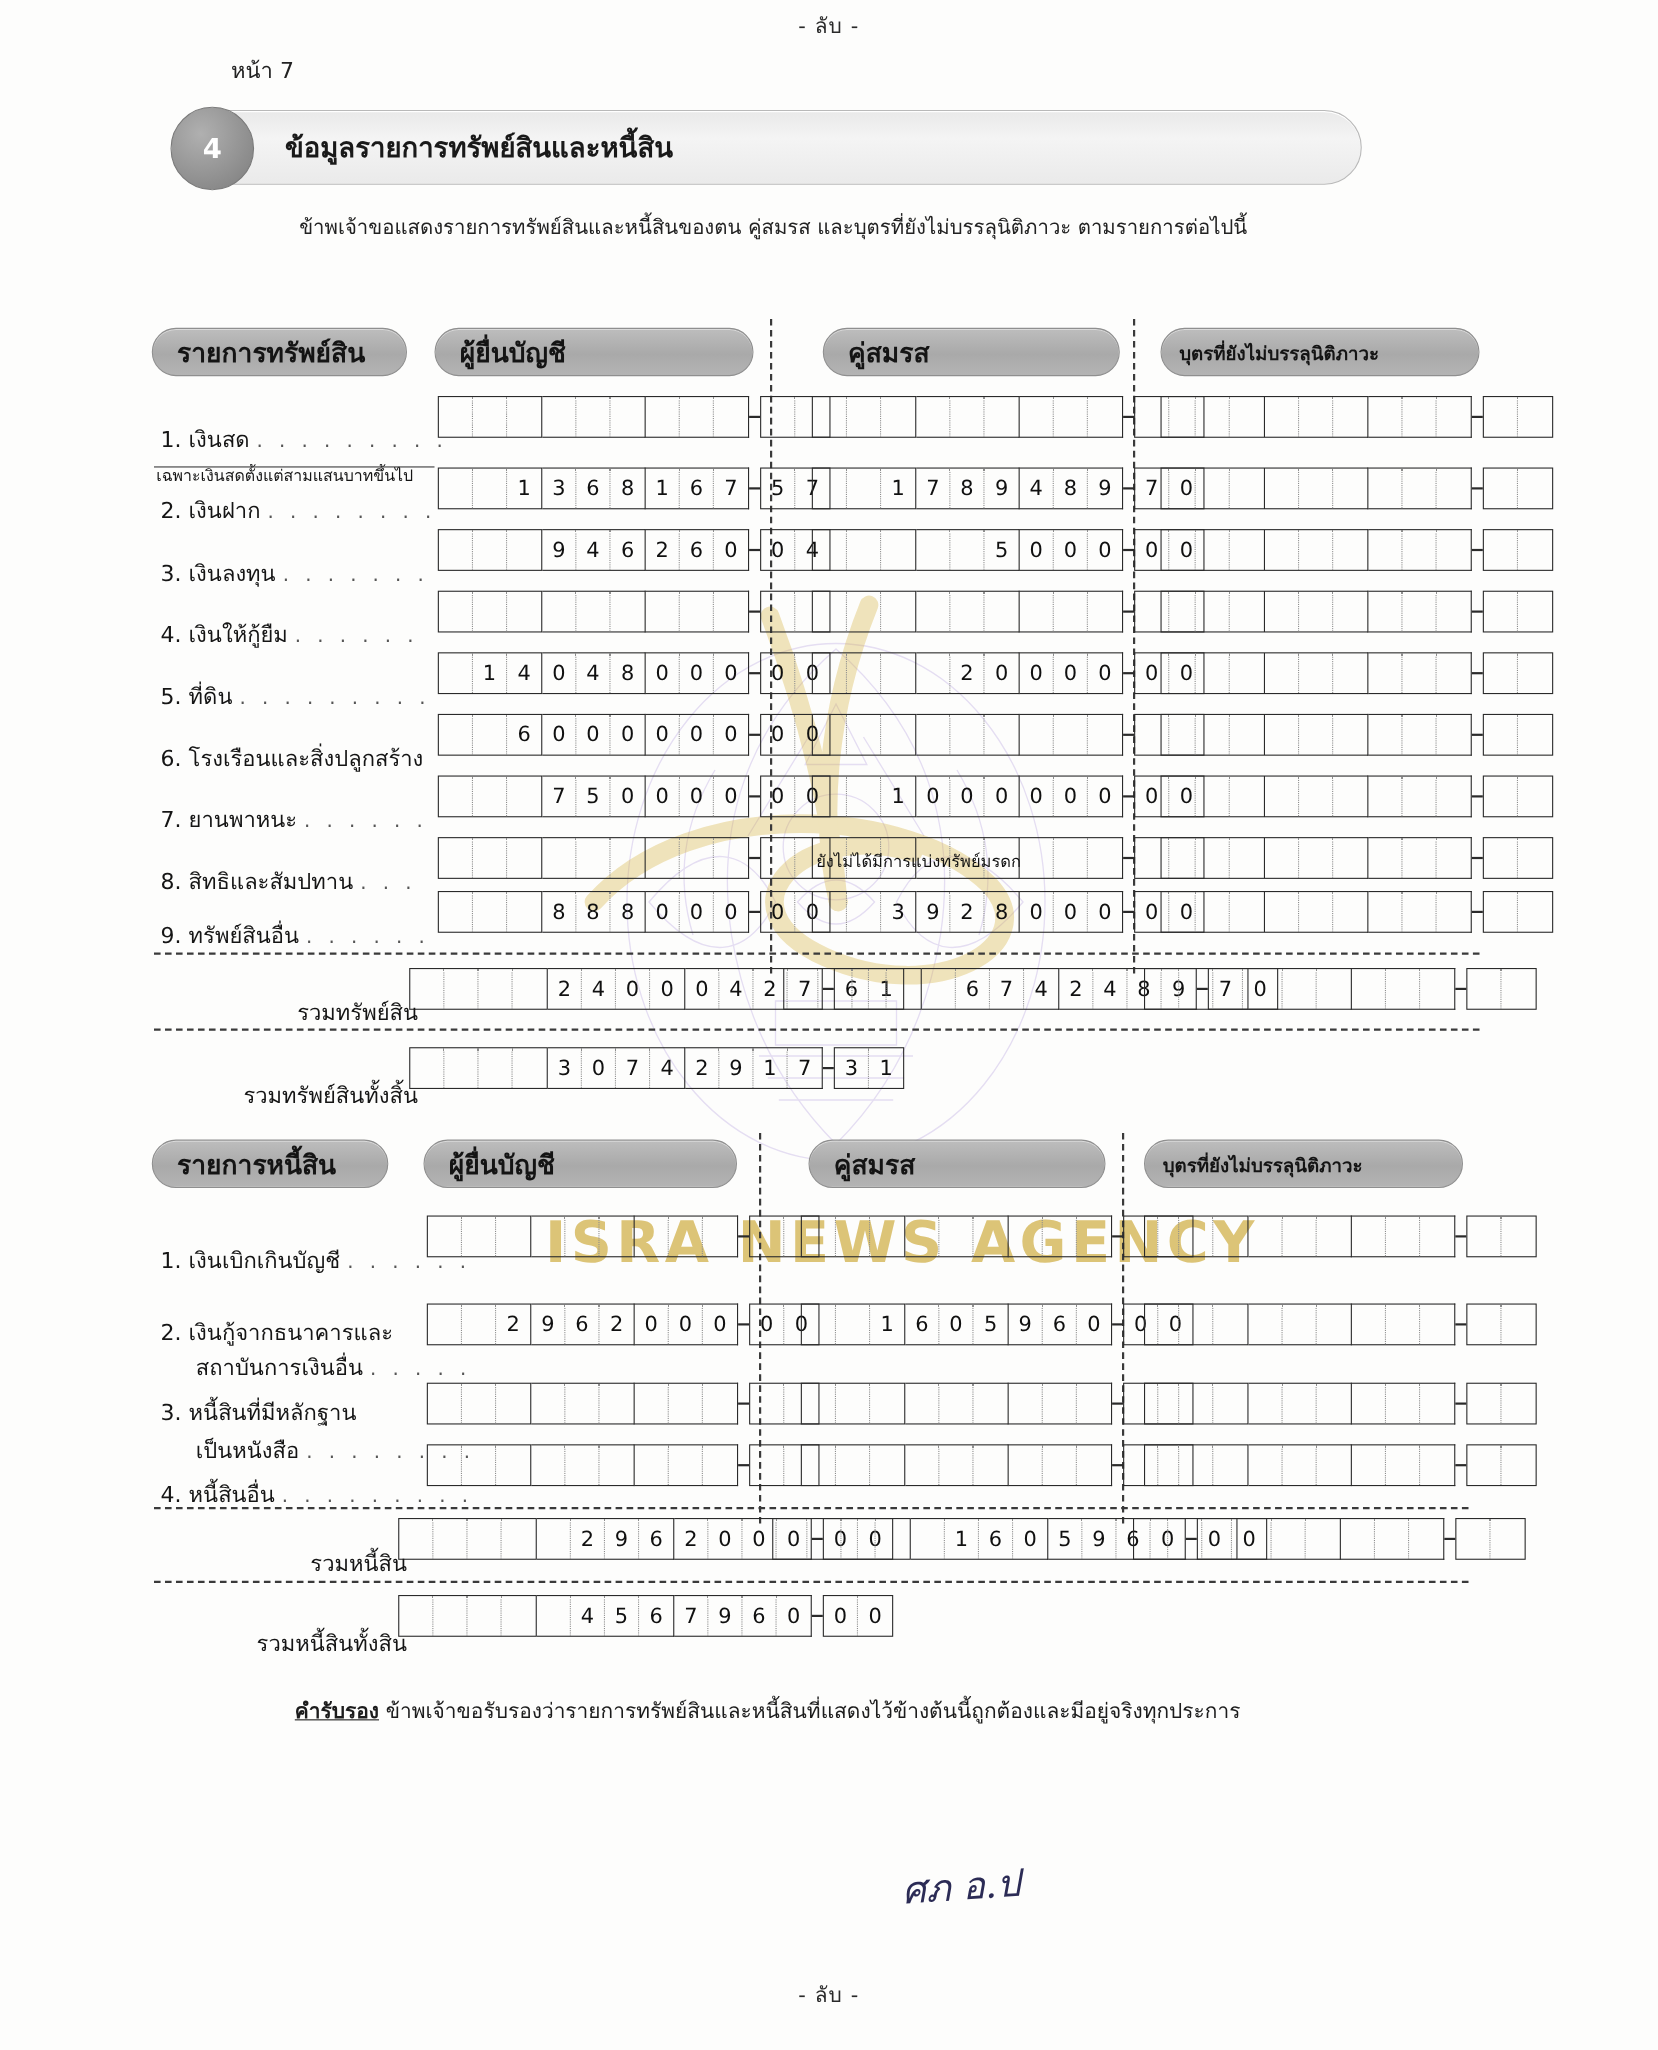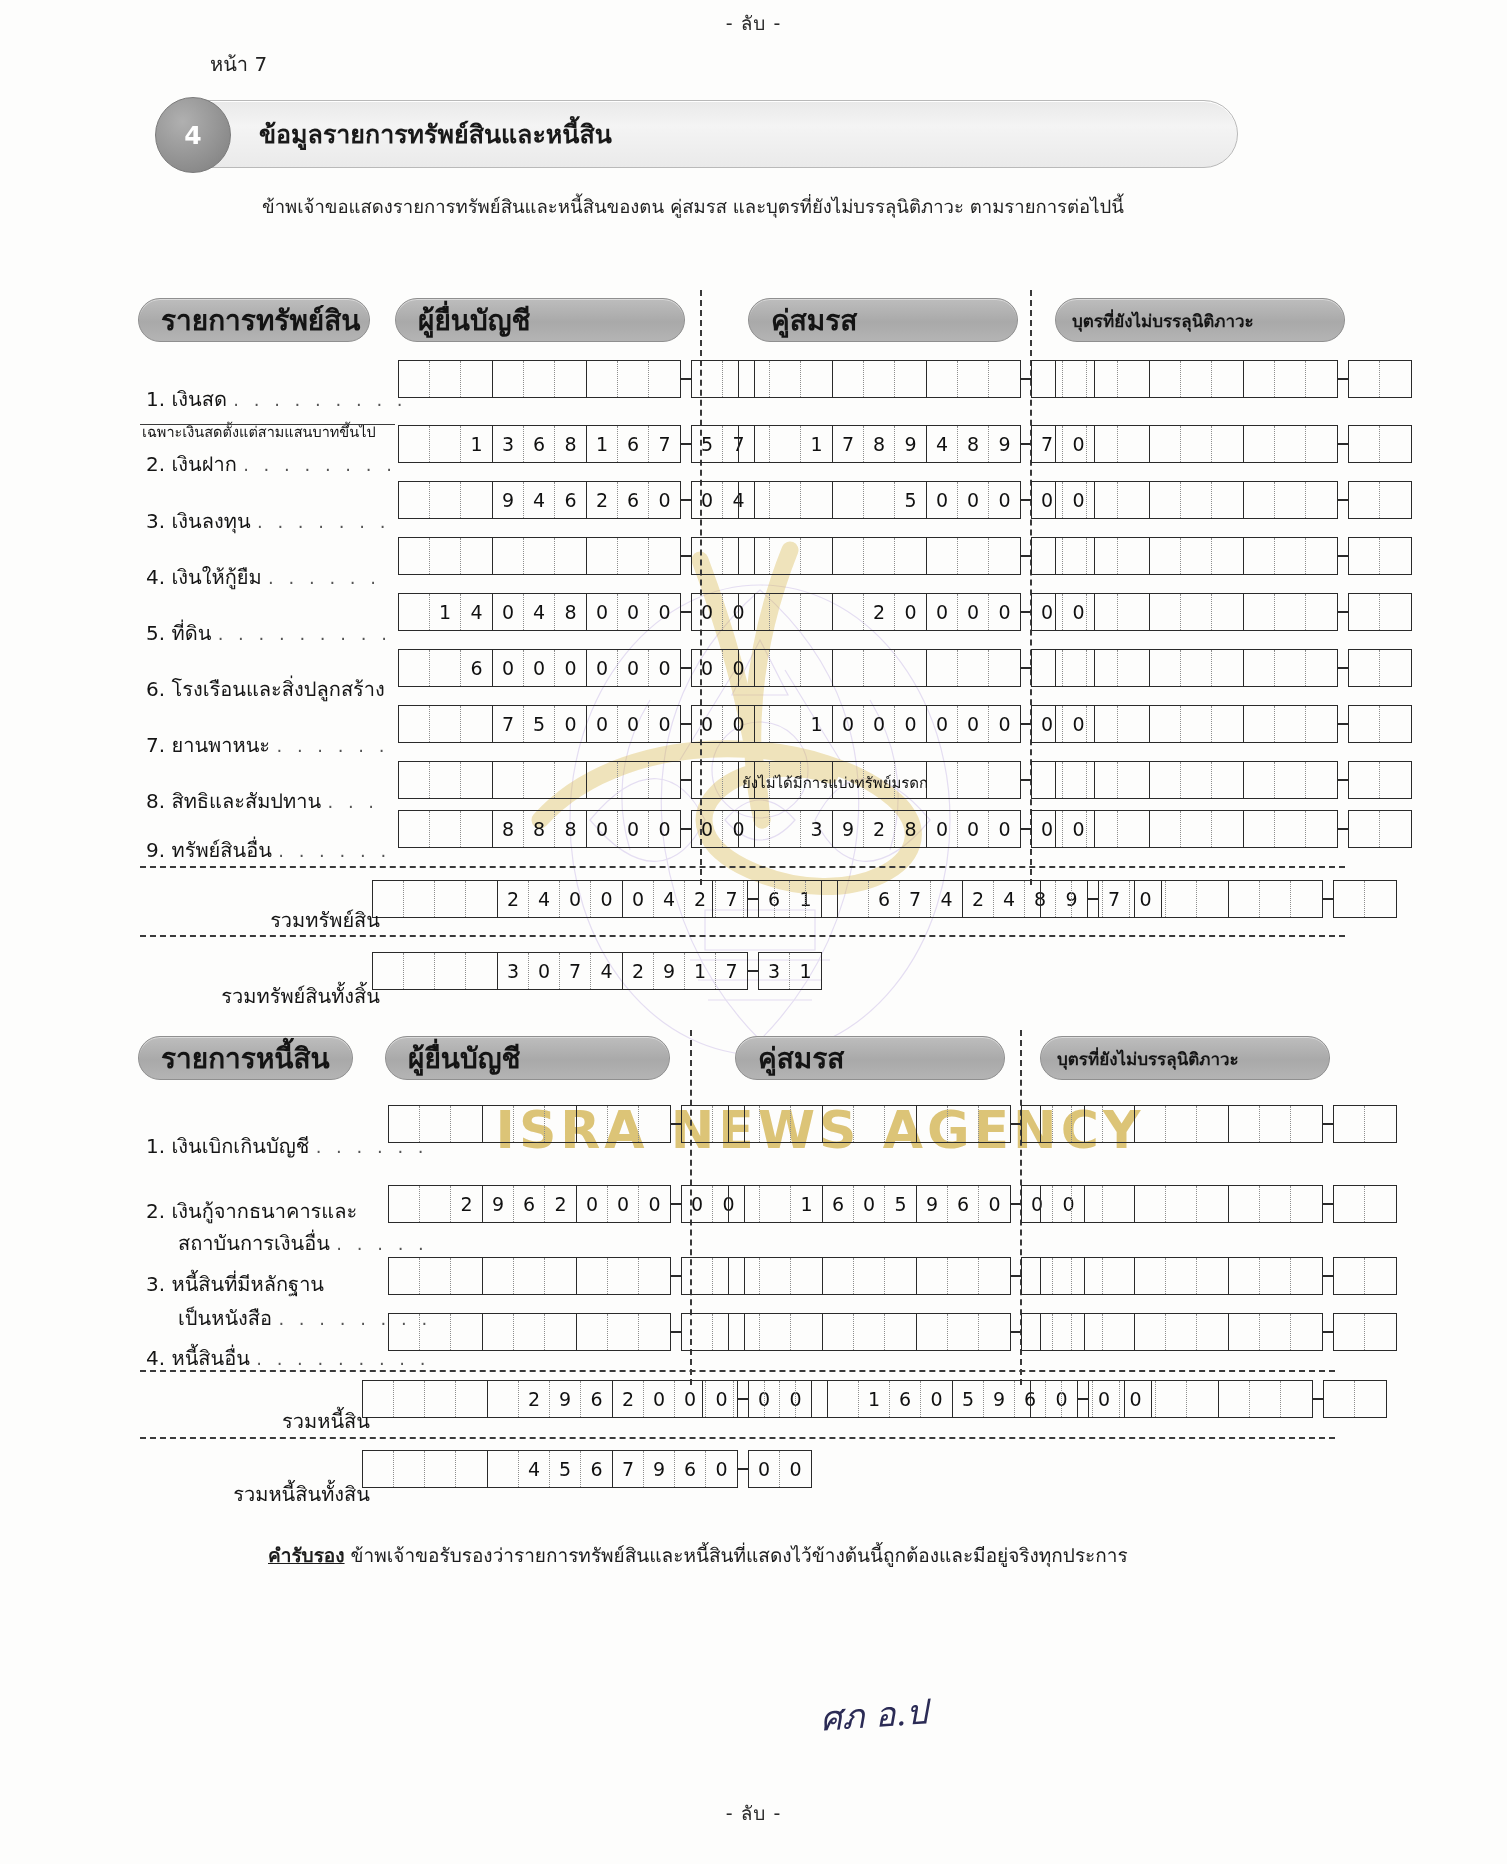--- a/index.html
+++ b/index.html
@@ -45,31 +45,31 @@
     border:1px solid #7a7a7a;
     display:flex; align-items:center; justify-content:center;
     color:#fff; font-size:25px; font-weight:bold;
   }
   #section-banner .btitle {
     position:absolute; left:98px; top:50%; transform:translateY(-50%);
     font-size:25px; font-weight:bold; color:#191919;
   }
 
   #intro-line {
-    position:absolute; left:262px; top:192px;
+    position:absolute; left:272px; top:192px;
     font-size:18.5px; color:#222; white-space:nowrap;
   }
 
   
   .pill {
     position:absolute; height:44px; border-radius:22px;
     background:linear-gradient(180deg,#bdbdbd,#a9a9a9 55%,#b4b4b4);
     border:1px solid #8f8f8f;
     display:flex; align-items:center;
-    color:#141414; font-size:28px; font-weight:bold;
+    color:#141414; font-size:24px; font-weight:bold;
     padding-left:22px;
     box-shadow: inset 0 1px 0 rgba(255,255,255,.45);
   }
 
   
   .rowlabel {
     position:absolute; font-size:20px; color:#151515; white-space:nowrap;margin-top:20px;
   }
   .rowlabel.small { font-size:14.5px; }
   .rowlabel.right { text-align:right; }

